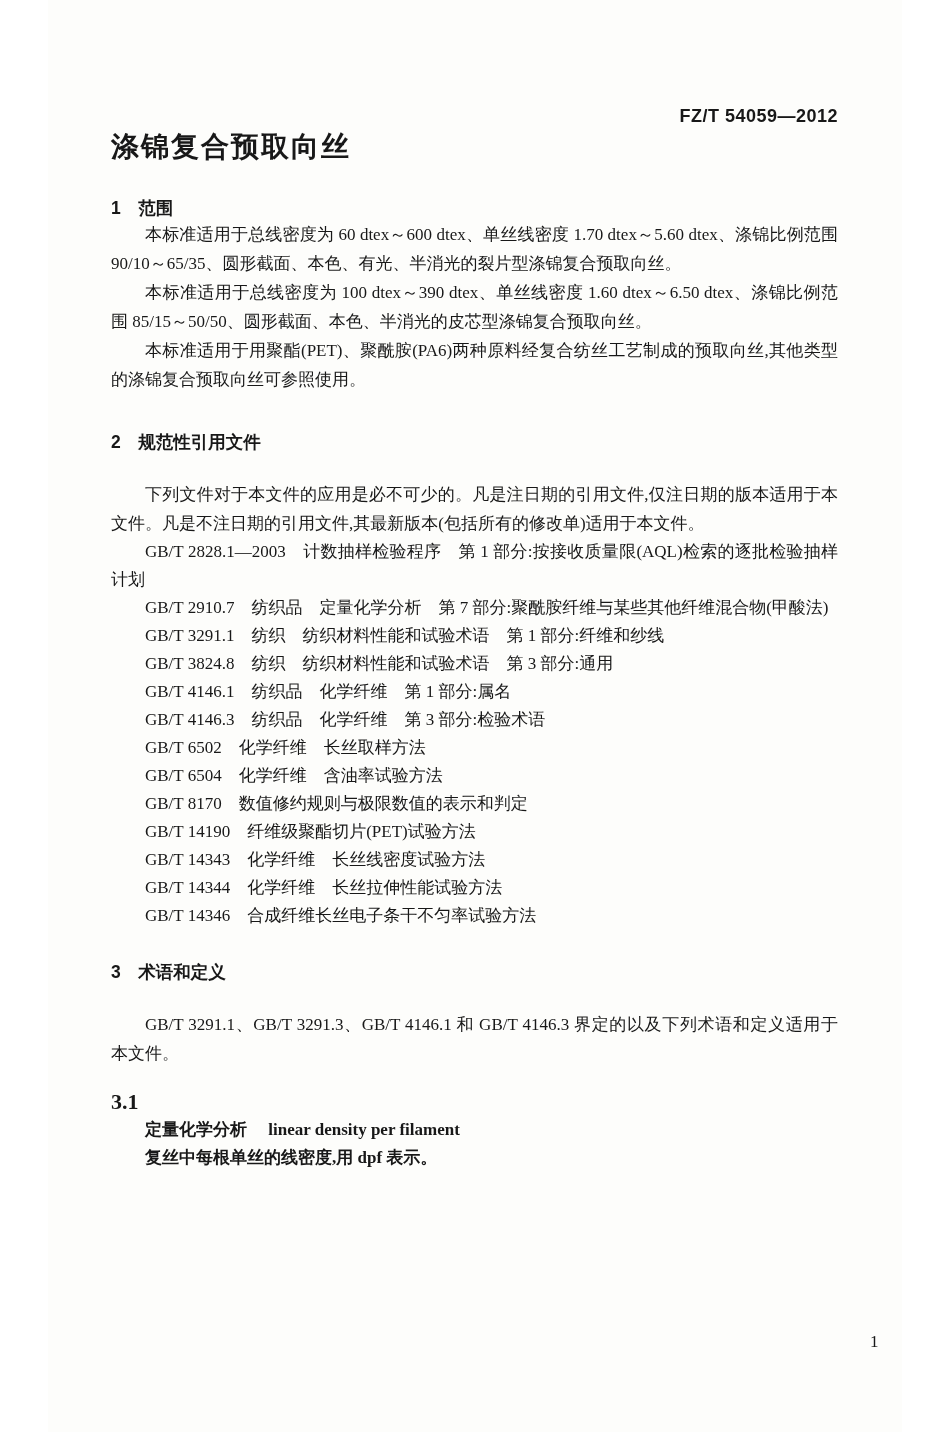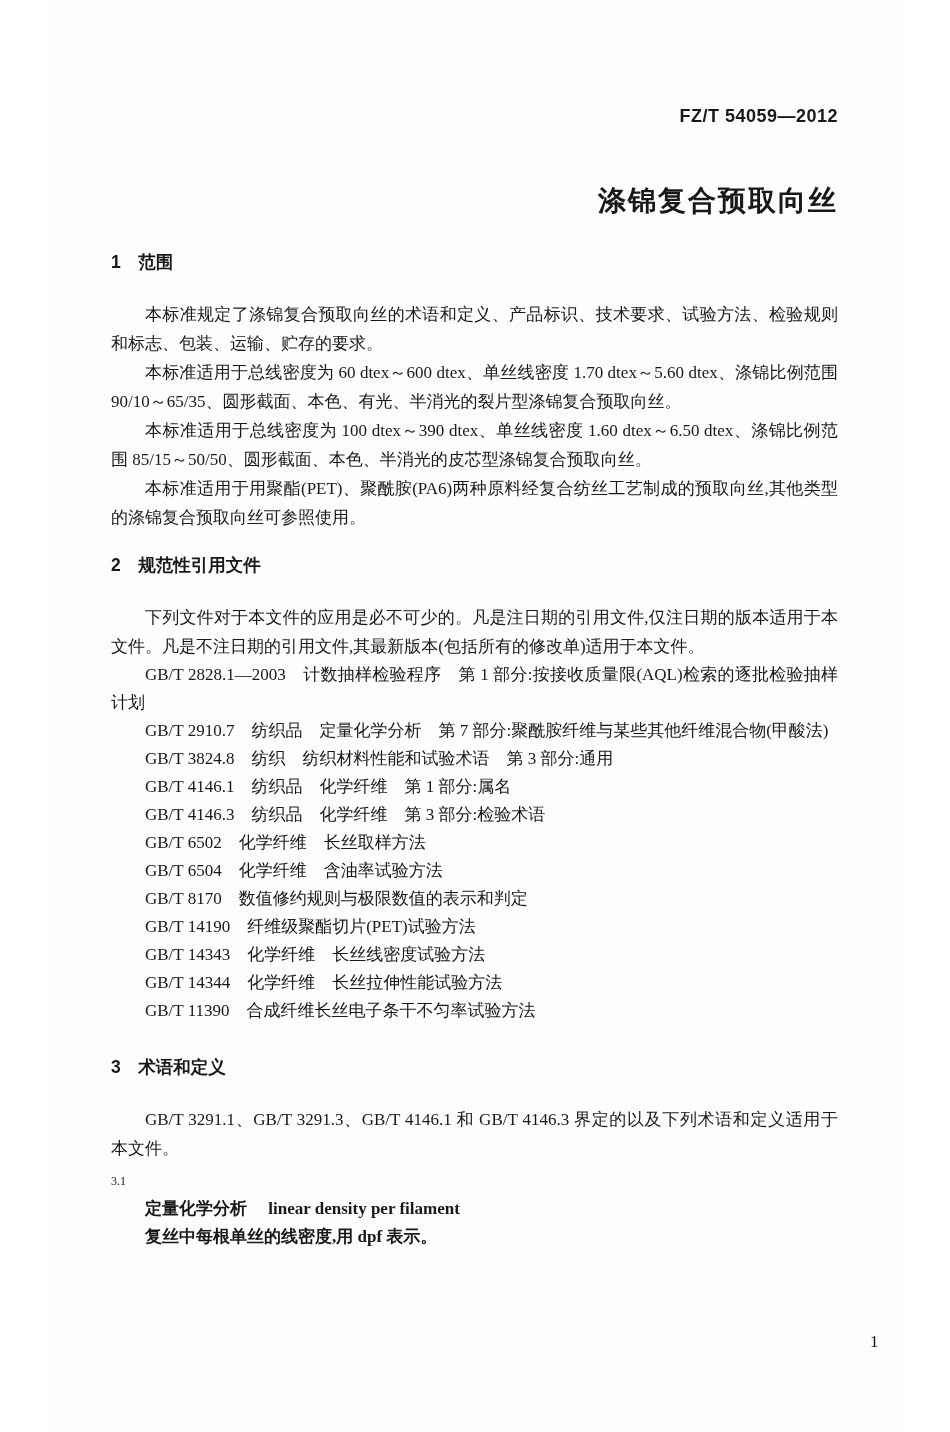--- a/index.html
+++ b/index.html
@@ -19,54 +19,54 @@
     text-align: right;
     line-height: 22px;
   }
   .doc-number {
     font-family: "Liberation Sans", "DejaVu Sans", sans-serif;
     font-weight: bold;
     font-size: 18px;
     letter-spacing: 0.5px;
   }
   .doc-title {
-    margin-top: 54px;
-    text-align: right;
+    text-align: left;
     font-family: "Liberation Sans", "DejaVu Sans", sans-serif;
     font-weight: bold;
     font-size: 28px;
     line-height: 38px;
     letter-spacing: 2px;
   }
   .sec-heading {
     font-family: "Liberation Sans", "DejaVu Sans", sans-serif;
     font-weight: bold;
     font-size: 17.5px;
     line-height: 24px;
   }
   .sec-heading.h1 { margin-top: 30px; }
-  .sec-heading.h2 { margin-top: 21px; }
+  .sec-heading.h2 { margin-top: 36px; }
   .sec-heading.h3 { margin-top: 30px; }
   .body-p {
     font-size: 17px;
     line-height: 29px;
     text-indent: 2em;
     text-align: justify;
   }
   .first-p { margin-top: 26px; }
   .ref-p {
     font-size: 17px;
     line-height: 28px;
     text-indent: 2em;
     text-align: justify;
   }
   .clause-no {
-    margin-top: 4px;
-    font-size: 12px;
+    margin-top: 20px;
+    font-size: 22px;
     line-height: 28px;
+    font-weight: bold;
   }
   .term-line {
     font-size: 17px;
     line-height: 28px;
     text-indent: 2em;
   }
   .term-cn {
     font-family: "Liberation Sans", "DejaVu Sans", sans-serif;
     font-weight: bold;
   }
@@ -93,41 +93,41 @@
 <div class="page">
 
   <header class="doc-header">
     <span class="doc-number">FZ/T 54059—2012</span>
   </header>
 
   <h1 class="doc-title">涤锦复合预取向丝</h1>
 
   <section>
     <h2 class="sec-heading h1">1　范围</h2>
-    <p class="body-p first-p">本标准规定了涤锦复合预取向丝的术语和定义、产品标识、技术要求、试验方法、检验规则和标志、包装、运输、贮存的要求。</p>
     <p class="body-p">本标准适用于总线密度为 60 dtex～600 dtex、单丝线密度 1.70 dtex～5.60 dtex、涤锦比例范围 90/10～65/35、圆形截面、本色、有光、半消光的裂片型涤锦复合预取向丝。</p>
     <p class="body-p">本标准适用于总线密度为 100 dtex～390 dtex、单丝线密度 1.60 dtex～6.50 dtex、涤锦比例范围 85/15～50/50、圆形截面、本色、半消光的皮芯型涤锦复合预取向丝。</p>
     <p class="body-p">本标准适用于用聚酯(PET)、聚酰胺(PA6)两种原料经复合纺丝工艺制成的预取向丝,其他类型的涤锦复合预取向丝可参照使用。</p>
   </section>
 
   <section>
     <h2 class="sec-heading h2">2　规范性引用文件</h2>
     <p class="body-p first-p">下列文件对于本文件的应用是必不可少的。凡是注日期的引用文件,仅注日期的版本适用于本文件。凡是不注日期的引用文件,其最新版本(包括所有的修改单)适用于本文件。</p>
     <p class="ref-p">GB/T 2828.1—2003　计数抽样检验程序　第 1 部分:按接收质量限(AQL)检索的逐批检验抽样计划</p>
     <p class="ref-p">GB/T 2910.7　纺织品　定量化学分析　第 7 部分:聚酰胺纤维与某些其他纤维混合物(甲酸法)</p>
+    <p class="ref-p">GB/T 3291.1　纺织　纺织材料性能和试验术语　第 1 部分:纤维和纱线</p>
     <p class="ref-p">GB/T 3824.8　纺织　纺织材料性能和试验术语　第 3 部分:通用</p>
     <p class="ref-p">GB/T 4146.1　纺织品　化学纤维　第 1 部分:属名</p>
     <p class="ref-p">GB/T 4146.3　纺织品　化学纤维　第 3 部分:检验术语</p>
     <p class="ref-p">GB/T 6502　化学纤维　长丝取样方法</p>
     <p class="ref-p">GB/T 6504　化学纤维　含油率试验方法</p>
     <p class="ref-p">GB/T 8170　数值修约规则与极限数值的表示和判定</p>
     <p class="ref-p">GB/T 14190　纤维级聚酯切片(PET)试验方法</p>
     <p class="ref-p">GB/T 14343　化学纤维　长丝线密度试验方法</p>
     <p class="ref-p">GB/T 14344　化学纤维　长丝拉伸性能试验方法</p>
-    <p class="ref-p">GB/T 11390　合成纤维长丝电子条干不匀率试验方法</p>
+    <p class="ref-p">GB/T 14346　合成纤维长丝电子条干不匀率试验方法</p>
   </section>
 
   <section>
     <h2 class="sec-heading h3">3　术语和定义</h2>
     <p class="body-p first-p">GB/T 3291.1、GB/T 3291.3、GB/T 4146.1 和 GB/T 4146.3 界定的以及下列术语和定义适用于本文件。</p>
     <p class="clause-no">3.1</p>
     <p class="term-line">
       <span class="term-cn">定量化学分析</span>
       <span class="term-en">linear density per filament</span>
     </p>

